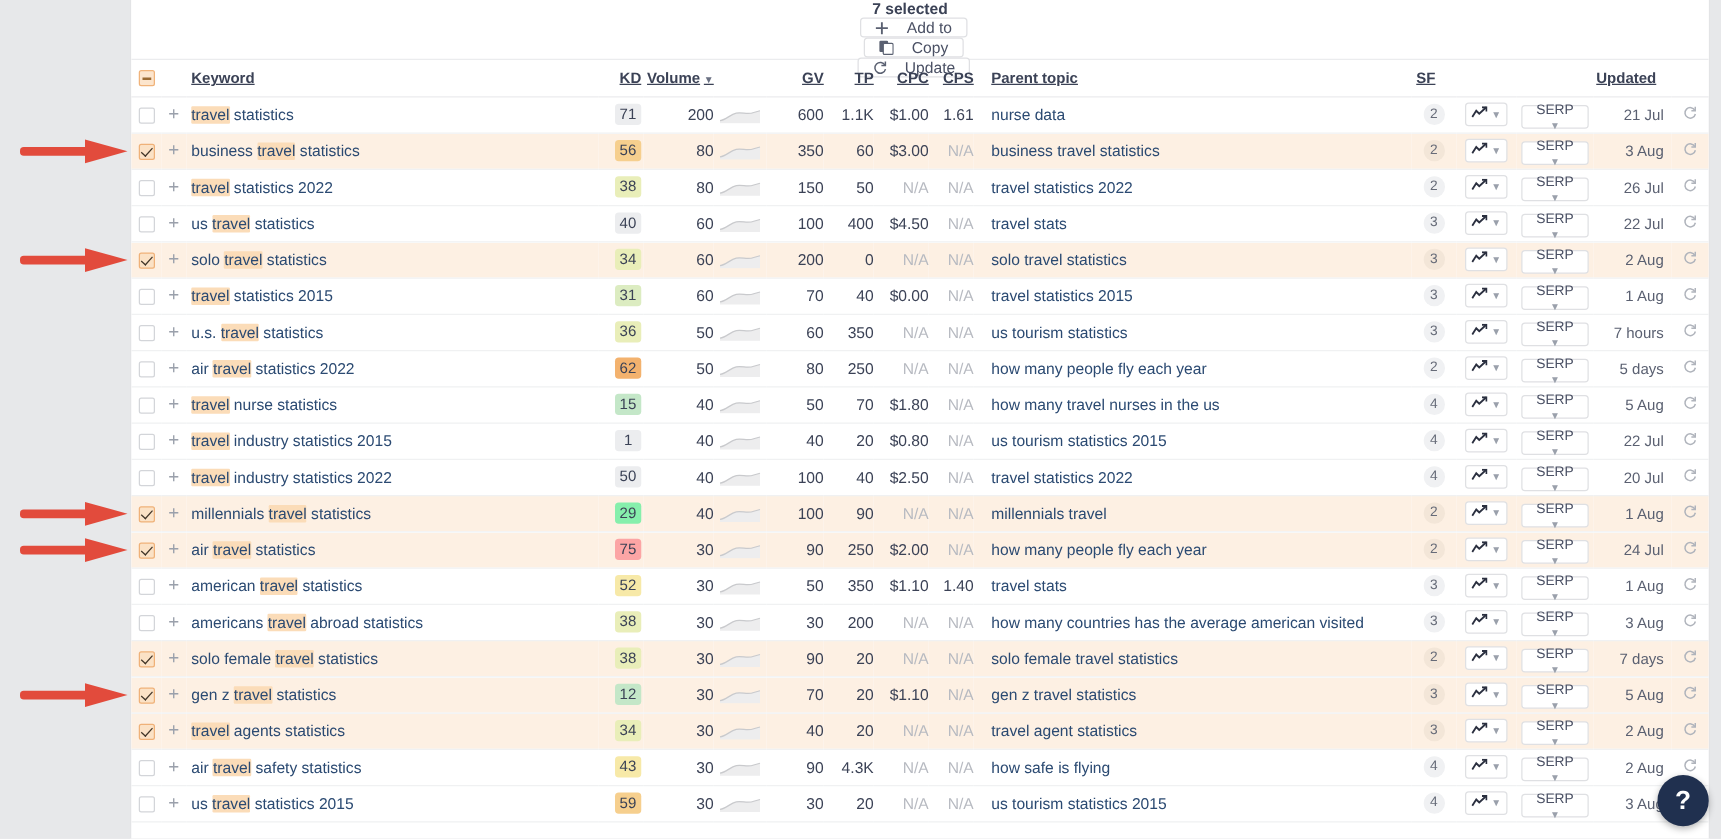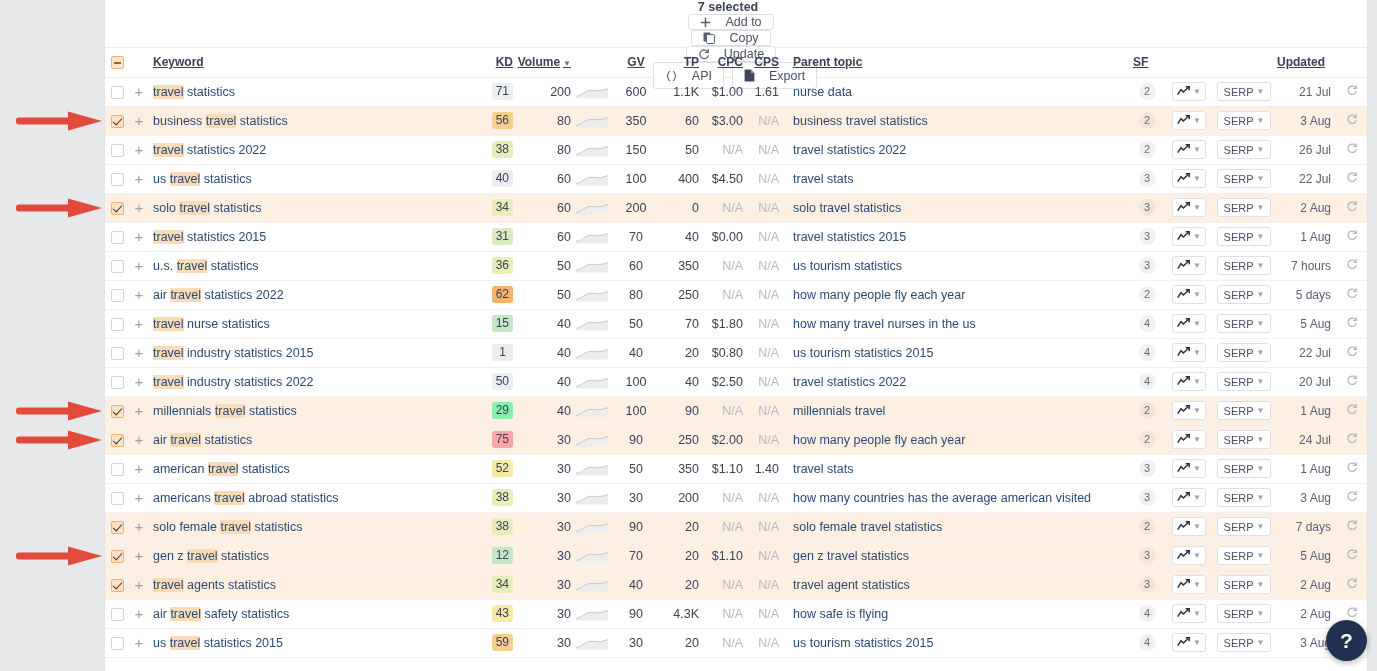--- a/index.html
+++ b/index.html
@@ -92,21 +92,21 @@
   tr.sel td { background: #fdf0e3; }
   tr.sel td.c-kd-cell { background: #fdf0e3; }
 
   
   .c-chk   { width: 24px;  text-align: center; }
   .c-plus  { width: 20px;  text-align: center; }
   .c-kw    { width: 330px; text-align: left; padding-left: 4px !important; }
   .c-kd    { width: 36px;  text-align: right; padding-right: 2px !important; }
   .c-vol   { width: 56px;  text-align: right; }
   .c-spark { width: 42px;  text-align: center; }
-  .c-gv    { width: 46px;  text-align: center; }
+  .c-gv    { width: 46px;  text-align: right; }
   .c-tp    { width: 40px;  text-align: right; }
   .c-cpc   { width: 44px;  text-align: right; }
   .c-cps   { width: 36px;  text-align: right; }
   .c-pt    { width: 350px; text-align: left; padding-left: 14px !important; }
   .c-sf    { width: 36px;  text-align: center; }
   .c-trend { width: 48px;  text-align: center; }
   .c-serp  { width: 62px;  text-align: center; }
   .c-upd   { width: 62px;  text-align: right; padding-right: 6px !important; }
   .c-ref   { width: 30px;  text-align: center; }
 
@@ -213,21 +213,21 @@
     height: 19px;
     border: 1px solid #dfe0e3;
     border-radius: 3px;
     background: #fff;
     padding: 0 4px;
     cursor: pointer;
     font-size: 11px;
     color: #4a5064;
   }
   .minibtn .car { color: #9aa0ab; font-size: 8px; line-height: 1; }
-  .serpbtn { width: 54px; }
+  .serpbtn { width: 54px; flex-direction: column; }
 
   .upd { color: #5a6071; font-size: 12px; }
   .refresh { color: #b0b4bc; font-size: 12px; cursor: pointer; }
 
   
   .arrow { position: absolute; left: 16px; width: 88px; height: 22px; }
   .arrow svg { display:block; }
 
   
   .help {
@@ -281,40 +281,20 @@
           <svg width="12" height="12" viewBox="0 0 12 12">
               <path d="M10 4.2A4.3 4.3 0 1 0 10.4 7.3" stroke="#5a6071" stroke-width="1.2" fill="none"></path>
               <path d="M10.3 1.1v3.3H7.1" stroke="#5a6071" stroke-width="1.2" fill="none"></path>
             </svg>
         </span>
         <span>Update</span>
       </button>
 
       <div class="spacer"></div>
 
-      <div class="right-group">
-        <button class="tbtn">
-          <span class="ico">
-            <svg width="13" height="12" viewBox="0 0 13 12">
-                <path d="M5 1.2C3.3 1.2 3.6 4.3 2.2 6c1.4 1.7 1.1 4.8 2.8 4.8" stroke="#5a6071" stroke-width="1.1" fill="none"></path>
-                <path d="M8 1.2c1.7 0 1.4 3.1 2.8 4.8-1.4 1.7-1.1 4.8-2.8 4.8" stroke="#5a6071" stroke-width="1.1" fill="none"></path>
-              </svg>
-          </span>
-          <span>API</span>
-        </button>
-        <button class="tbtn">
-          <span class="ico">
-            <svg width="11" height="13" viewBox="0 0 11 13">
-                <path d="M0.6 0.6h6.2l3.6 3.6v8.2H0.6z" fill="#40465a"></path>
-                <path d="M6.8 0.6v3.6h3.6" fill="#8d93a3"></path>
-              </svg>
-          </span>
-          <span>Export</span>
-        </button>
-      </div>
     </div>
 
     <table class="kw">
       <thead>
         <tr>
           <th class="c-chk">
             <span class="hdr-box"></span>
           </th>
           <th class="c-plus"></th>
           <th class="c-kw">Keyword</th>

